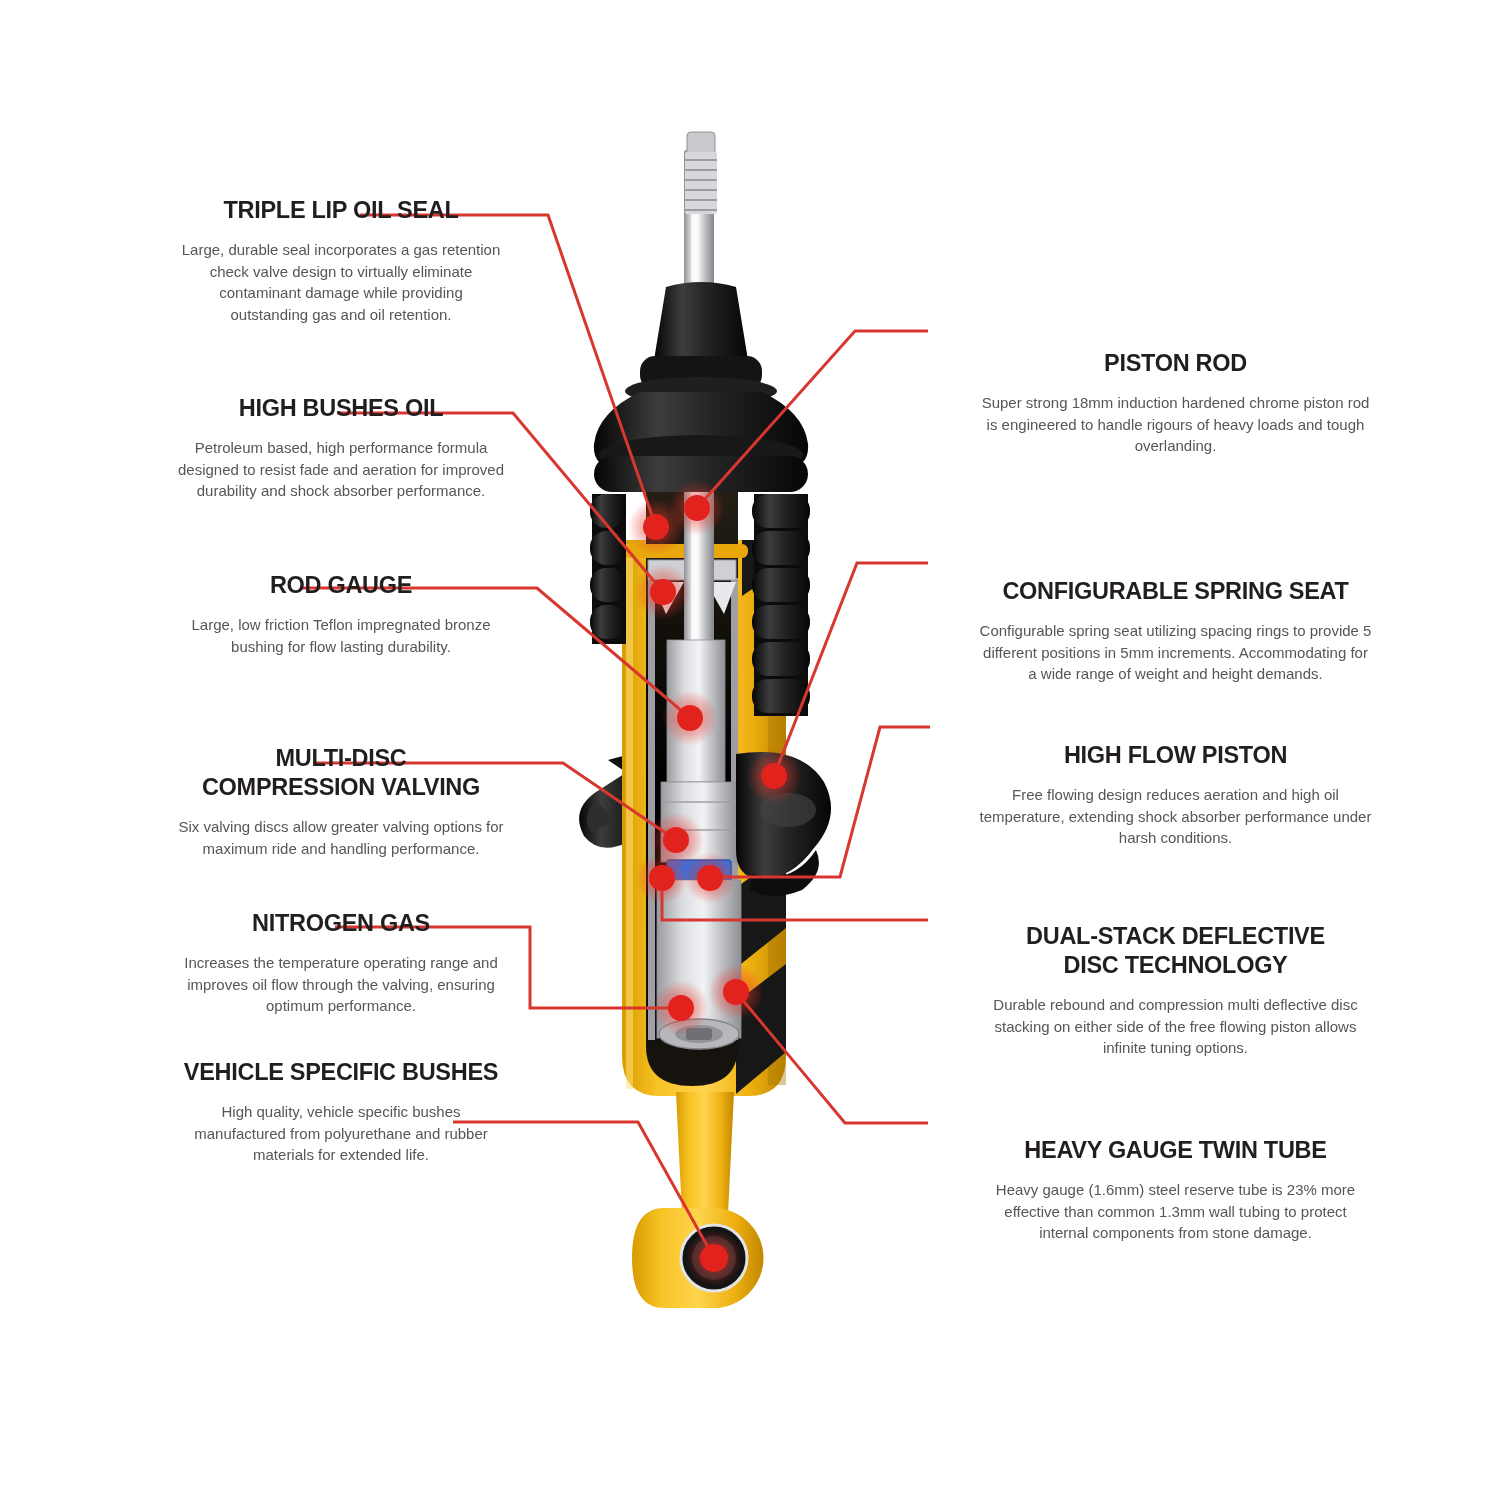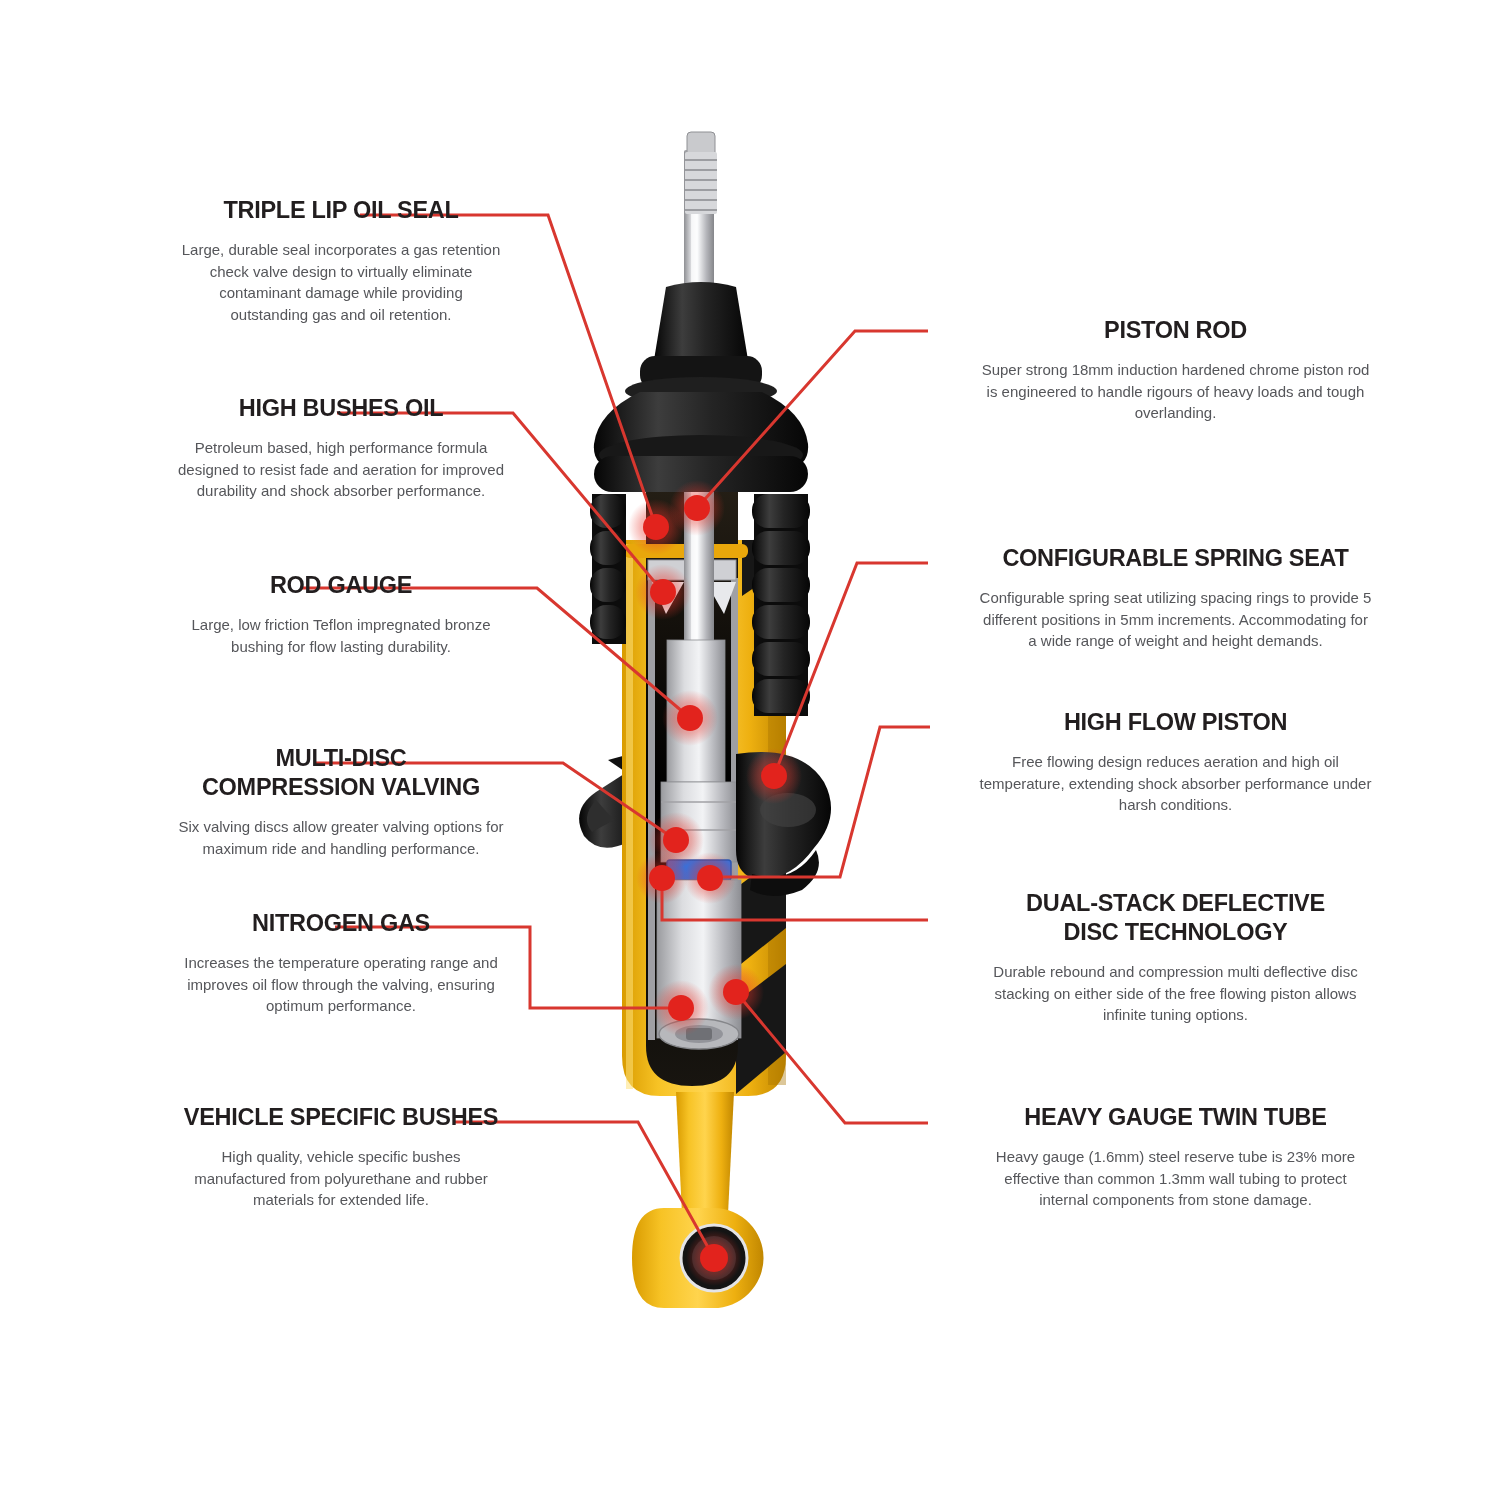--- a/index.html
+++ b/index.html
@@ -1,21 +1,21 @@
 <!DOCTYPE html>
 <html><head>
 <meta charset="utf-8">
 <style>
   html,body{margin:0;padding:0;background:#ffffff;}
   .canvas{position:relative;width:1500px;height:1500px;background:#ffffff;overflow:hidden;
           font-family:"Liberation Sans",sans-serif;}
   .art{position:absolute;left:0;top:0;}
   .callout{position:absolute;text-align:center;}
   .co-left{width:430px;}
-  .co-right{width:475px;}
+  .co-right{width:475px;margin-top:33px;}
   .co-title{margin:0 0 14px 0;font-size:23.5px;line-height:29px;font-weight:800;
             color:#221e1f;letter-spacing:-0.3px;white-space:pre-line;}
   .co-body{margin:0;font-size:15px;line-height:21.5px;color:#55565a;white-space:pre-line;}
 </style>
 </head>
 <body>
 
 <div class="canvas">
 
   <svg class="art" width="1500" height="1500" viewBox="0 0 1500 1500">
@@ -249,21 +249,21 @@
 COMPRESSION VALVING</h3>
     <p class="co-body">Six valving discs allow greater valving options for
 maximum ride and handling performance.</p>
   </div>
   <div class="callout co-left" style="left:126px;top:909px">
     <h3 class="co-title">NITROGEN GAS</h3>
     <p class="co-body">Increases the temperature operating range and
 improves oil flow through the valving, ensuring
 optimum performance.</p>
   </div>
-  <div class="callout co-left" style="left:126px;top:1103px">
+  <div class="callout co-left" style="left:126px;top:1058px">
     <h3 class="co-title">VEHICLE SPECIFIC BUSHES</h3>
     <p class="co-body">High quality, vehicle specific bushes
 manufactured from polyurethane and rubber
 materials for extended life.</p>
   </div>
 
   <div class="callout co-right" style="left:938px;top:316px">
     <h3 class="co-title">PISTON ROD</h3>
     <p class="co-body">Super strong 18mm induction hardened chrome piston rod
 is engineered to handle rigours of heavy loads and tough

